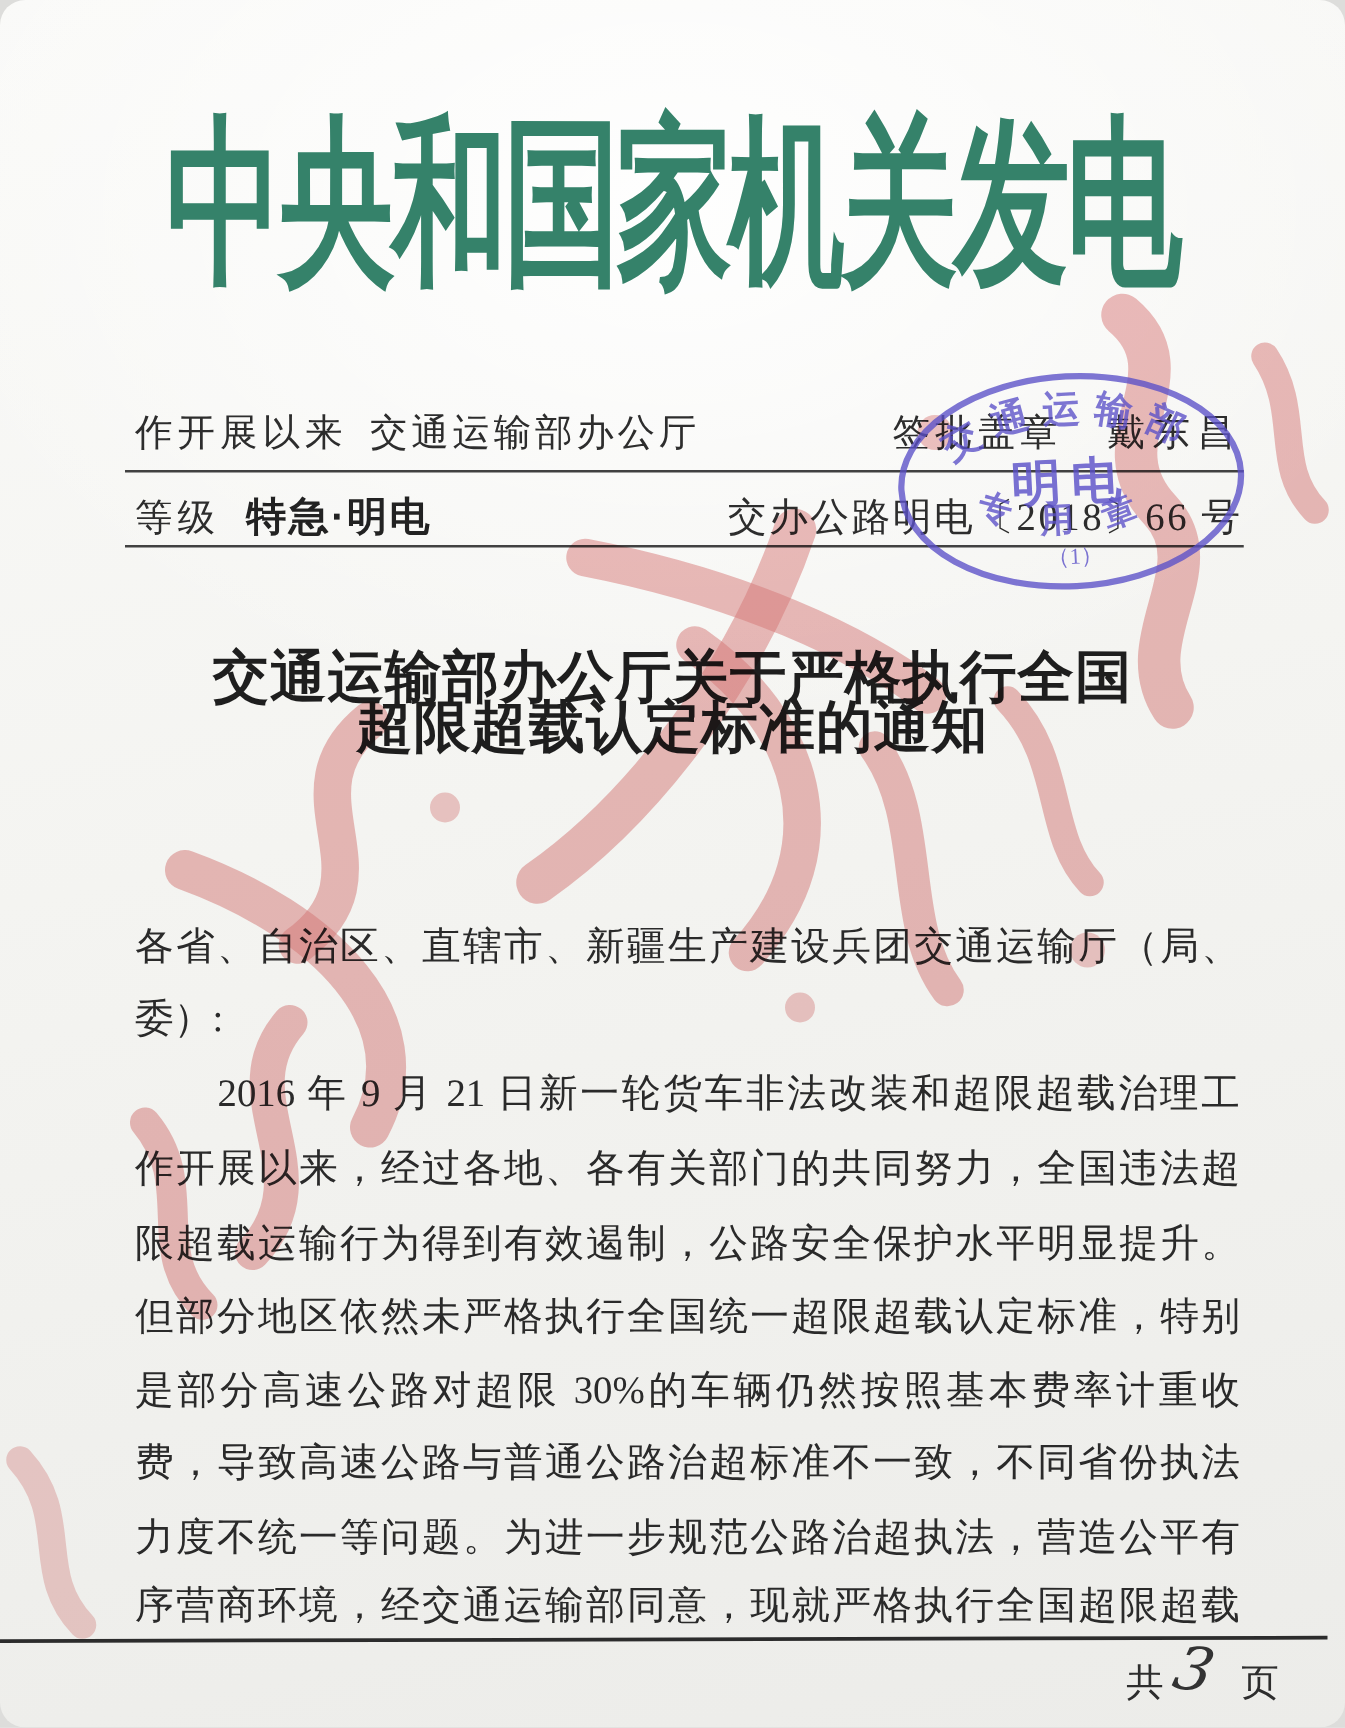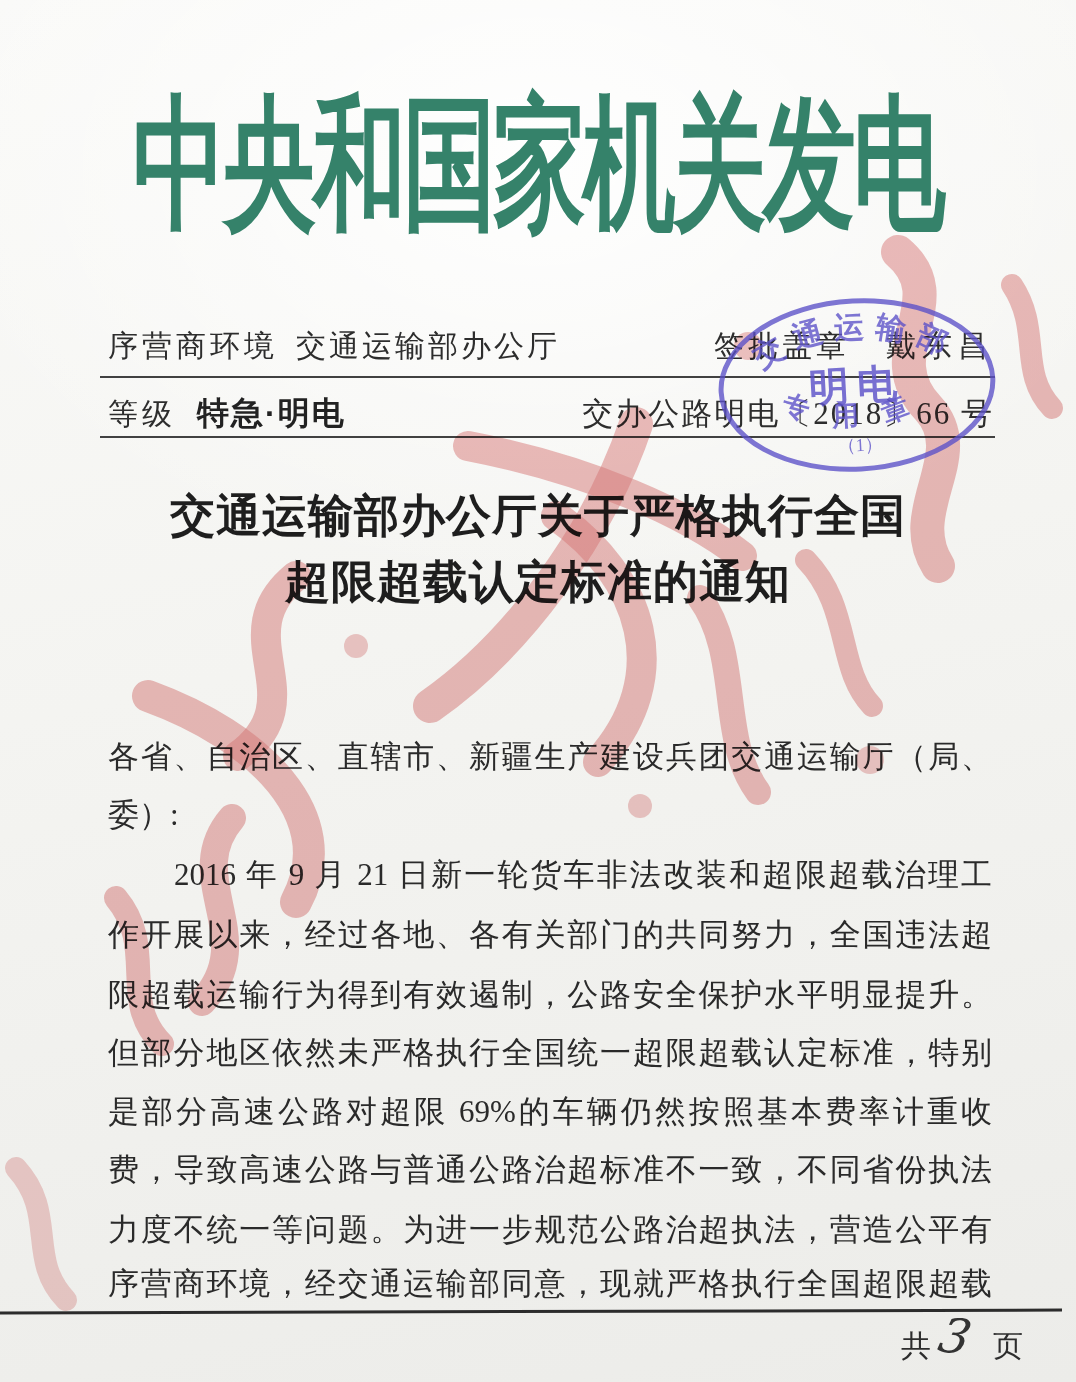--- a/index.html
+++ b/index.html
@@ -1,21 +1,21 @@
 <!DOCTYPE html>
 <html><head>
 <meta charset="utf-8">
 <style>
   html,body{margin:0;padding:0;background:#dddddb;}
   .page{
     position:relative;width:1076px;height:1382px;margin:0 auto;overflow:hidden;
     background:
       radial-gradient(ellipse 900px 600px at 50% 12%, rgba(255,255,255,.9), rgba(255,255,255,0) 70%),
       linear-gradient(168deg,#fafaf8 0%,#f4f4f1 45%,#ecece9 100%);
-    font-family:"Liberation Serif","DejaVu Serif",serif;color:#2d2d2d;
+    font-family:"Liberation Serif","DejaVu Serif",serif;color:#2d2d2d;border-radius:20px;
   }
   .abs{position:absolute;}
   
   .masthead{
     top:92px;left:0;width:100%;text-align:center;white-space:nowrap;
     font-size:93px;font-weight:bold;letter-spacing:-3px;line-height:1;
     color:#35826a;transform:scaleY(1.56);transform-origin:50% 0;z-index:2;
   }
   
   .row{left:108px;width:886px;display:flex;justify-content:space-between;align-items:baseline;z-index:2;}
@@ -24,21 +24,21 @@
   .lab{letter-spacing:4px;}
   .val{margin-left:18px;letter-spacing:3px;}
   .grade-val{margin-left:21px;font-family:"Liberation Sans","DejaVu Sans",sans-serif;font-weight:700;font-size:32px;letter-spacing:2px;color:#222;}
   .sign-name{margin-left:36px;letter-spacing:6px;}
   .docnum{font-size:31px;letter-spacing:2px;}
   .rule{left:100px;width:895px;height:2px;background:#414141;z-index:1;}
   .rule1{top:376px;}
   .rule2{top:436px;}
   
   .ntitle{left:0;width:100%;text-align:center;font-size:45px;font-weight:bold;letter-spacing:1px;line-height:1;color:#1e1e1e;z-index:2;}
-  .ntitle1{top:494px;}
+  .ntitle1{top:520px;}
   .ntitle2{top:560px;}
   
   .bline{left:108px;width:884px;height:42px;font-size:31px;line-height:40px;color:#2a2a2a;
          text-align:justify;text-align-last:justify;z-index:2;}
   .bline.left{text-align:left;text-align-last:left;}
   .bline.indent{left:174px;width:818px;}
   
   .frule{top:1310px;left:0;width:1062px;height:3px;background:#2c2c2c;transform:rotate(-0.15deg);z-index:2;}
   .f-prefix{top:1326px;left:901px;font-size:30px;z-index:2;}
   .f-num{top:1308px;left:940px;font-size:48px;font-style:italic;font-family:"DejaVu Serif",serif;
@@ -50,21 +50,21 @@
 </style>
 </head>
 <body>
 
 <div class="page">
 
   <div class="abs masthead">中央和国家机关发电</div>
 
   <div class="abs row row1">
     <span>
-      <span class="lab">序营商环境</span><span class="val">交通运输部办公厅</span>
+      <span class="lab">作开展以来</span><span class="val">交通运输部办公厅</span>
     </span>
     <span>
       <span class="lab">签批盖章</span><span class="sign-name">戴东昌</span>
     </span>
   </div>
   <div class="abs rule rule1"></div>
 
   <div class="abs row row2">
     <span>
       <span class="lab">等级</span><span class="grade-val">特急·明电</span>
@@ -76,21 +76,21 @@
   <div class="abs ntitle ntitle1">交通运输部办公厅关于严格执行全国</div>
   <div class="abs ntitle ntitle2">超限超载认定标准的通知</div>
 
   <div class="abs bline" style="top:737px">各省、自治区、直辖市、新疆生产建设兵团交通运输厅（局、</div>
   <div class="abs bline left" style="top:795px">委）:</div>
 
   <div class="abs bline indent" style="top:855px">2016 年 9 月 21 日新一轮货车非法改装和超限超载治理工</div>
   <div class="abs bline" style="top:915px">作开展以来，经过各地、各有关部门的共同努力，全国违法超</div>
   <div class="abs bline" style="top:975px">限超载运输行为得到有效遏制，公路安全保护水平明显提升。</div>
   <div class="abs bline" style="top:1033px">但部分地区依然未严格执行全国统一超限超载认定标准，特别</div>
-  <div class="abs bline" style="top:1092px">是部分高速公路对超限 69%的车辆仍然按照基本费率计重收</div>
+  <div class="abs bline" style="top:1092px">是部分高速公路对超限 30%的车辆仍然按照基本费率计重收</div>
   <div class="abs bline" style="top:1150px">费，导致高速公路与普通公路治超标准不一致，不同省份执法</div>
   <div class="abs bline" style="top:1210px">力度不统一等问题。为进一步规范公路治超执法，营造公平有</div>
   <div class="abs bline" style="top:1264px">序营商环境，经交通运输部同意，现就严格执行全国超限超载</div>
 
   <div class="abs frule"></div>
   <span class="abs f-prefix">共</span>
   <span class="abs f-num">3</span>
   <span class="abs f-suffix">页</span>
 
   <svg class="abs wm" width="1076" height="1382" viewBox="0 0 1076 1382" fill="none" stroke="#dd7b7b" stroke-opacity="0.5" stroke-linecap="round" stroke-linejoin="round">

